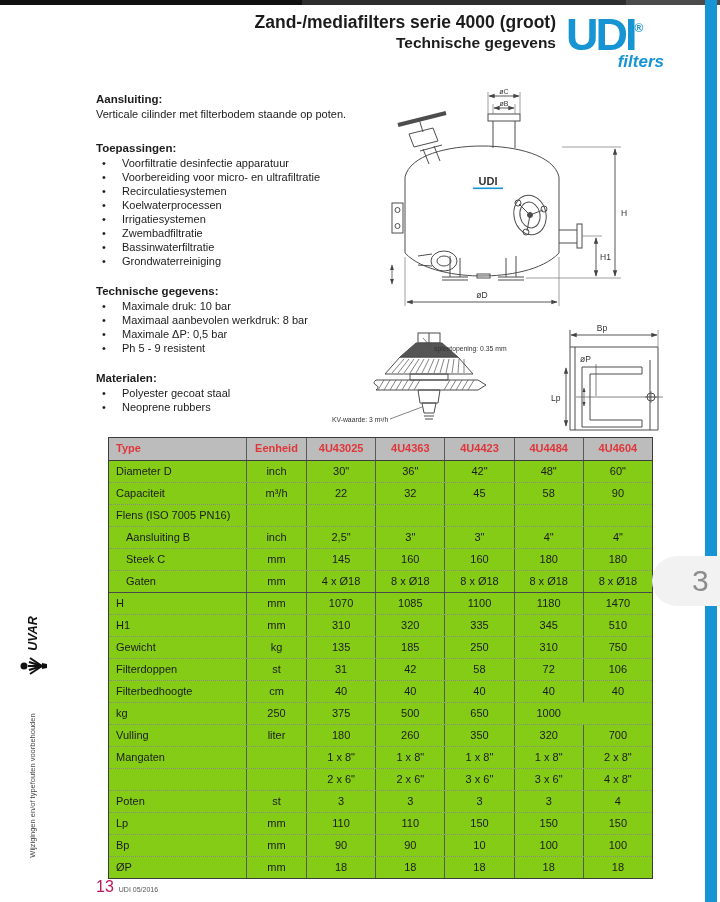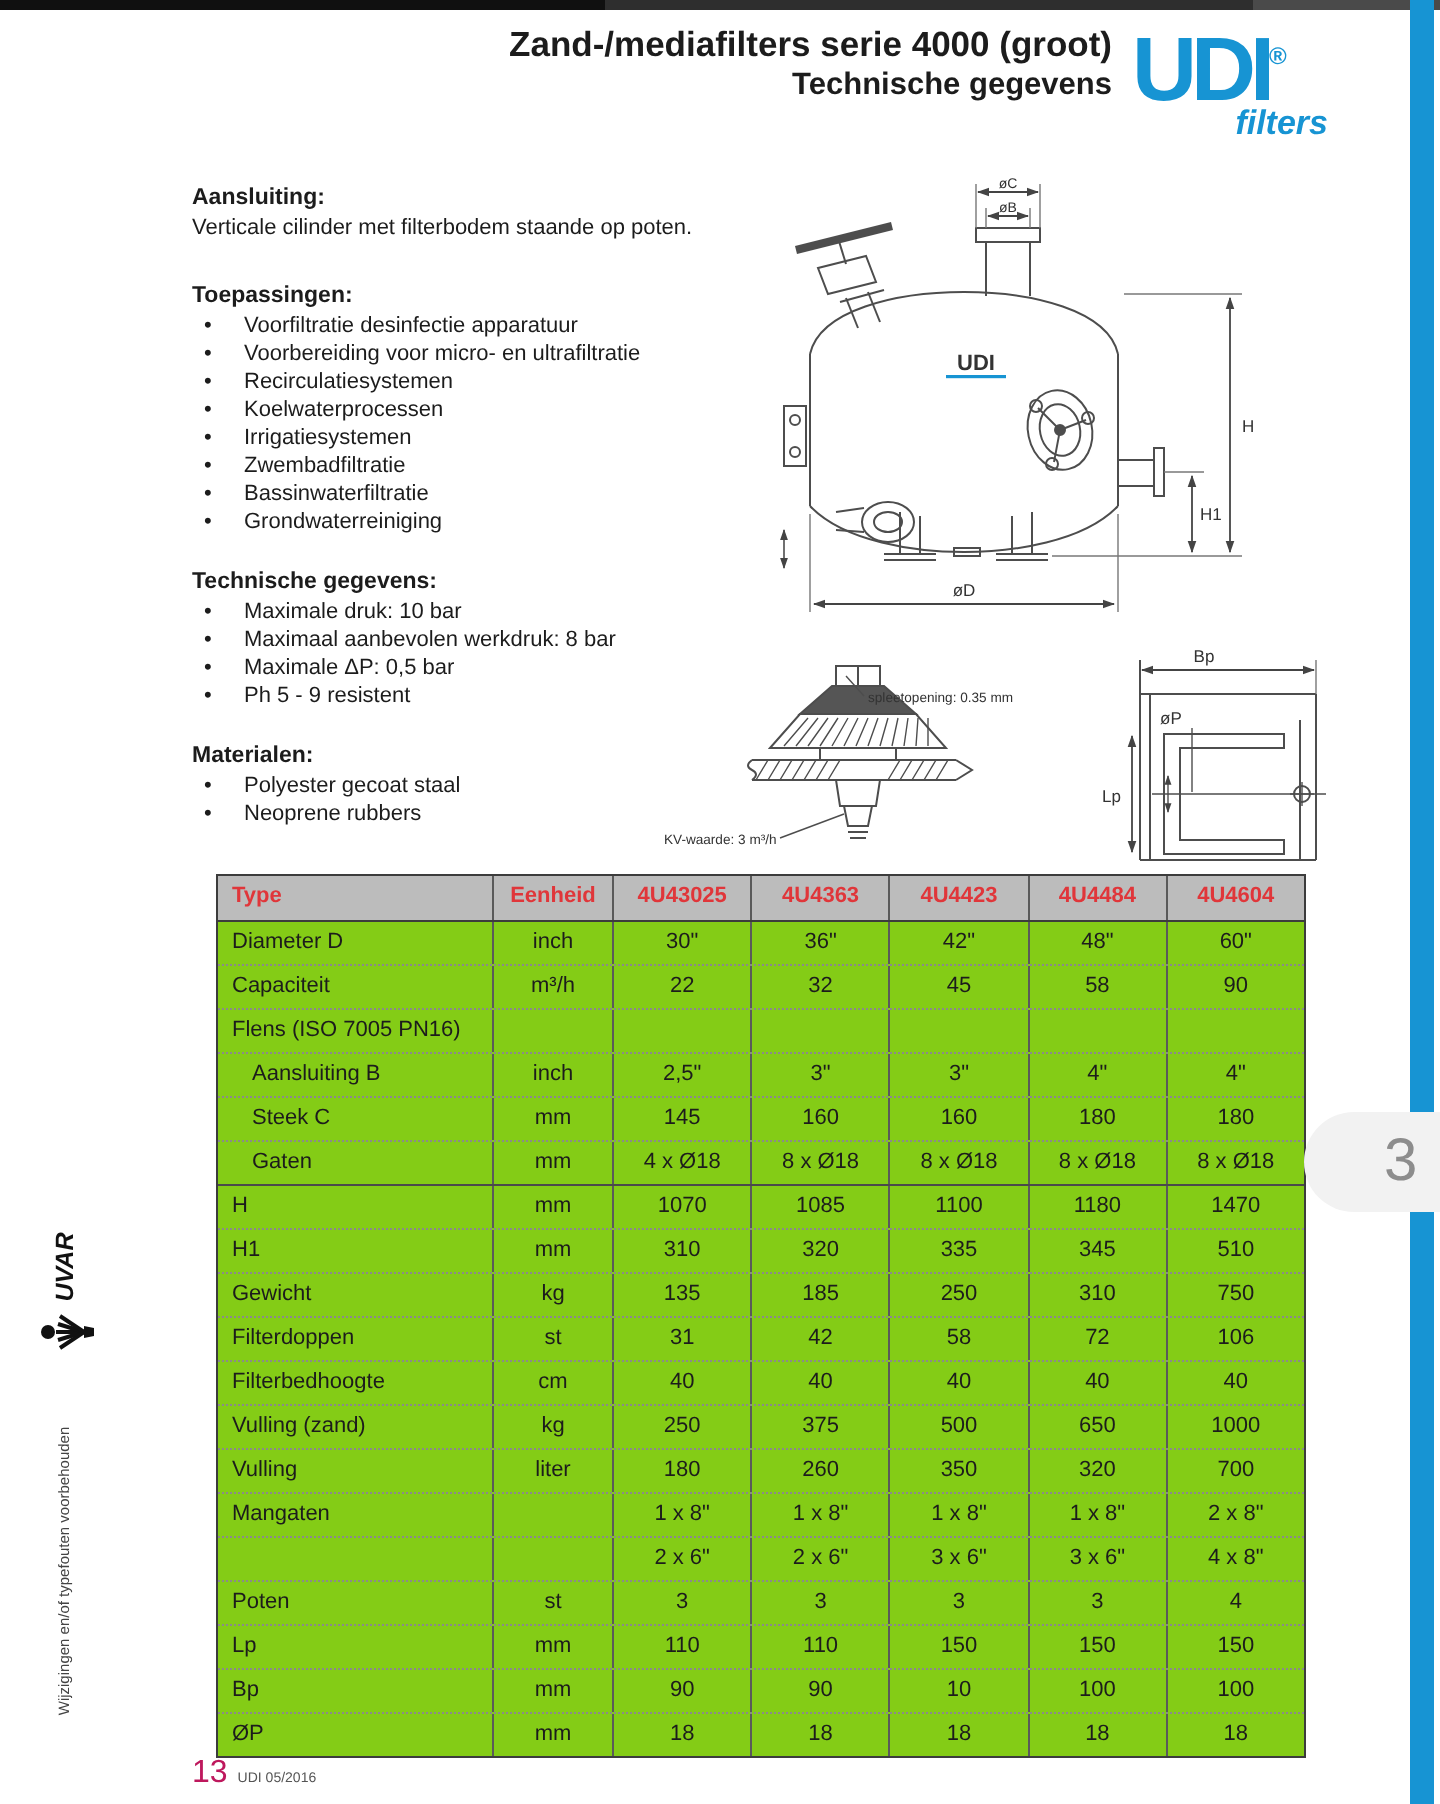--- a/index.html
+++ b/index.html
@@ -351,21 +351,20 @@
     <div class="trow">
       <div class="tcell">Filterbedhoogte</div>
       <div class="tcell">cm</div>
       <div class="tcell">40</div>
       <div class="tcell">40</div>
       <div class="tcell">40</div>
       <div class="tcell">40</div>
       <div class="tcell">40</div>
     </div>
     <div class="trow">
-      <div class="tcell">Vulling (zand)</div>
       <div class="tcell">kg</div>
       <div class="tcell">250</div>
       <div class="tcell">375</div>
       <div class="tcell">500</div>
       <div class="tcell">650</div>
       <div class="tcell">1000</div>
     </div>
     <div class="trow">
       <div class="tcell">Vulling</div>
       <div class="tcell">liter</div>

